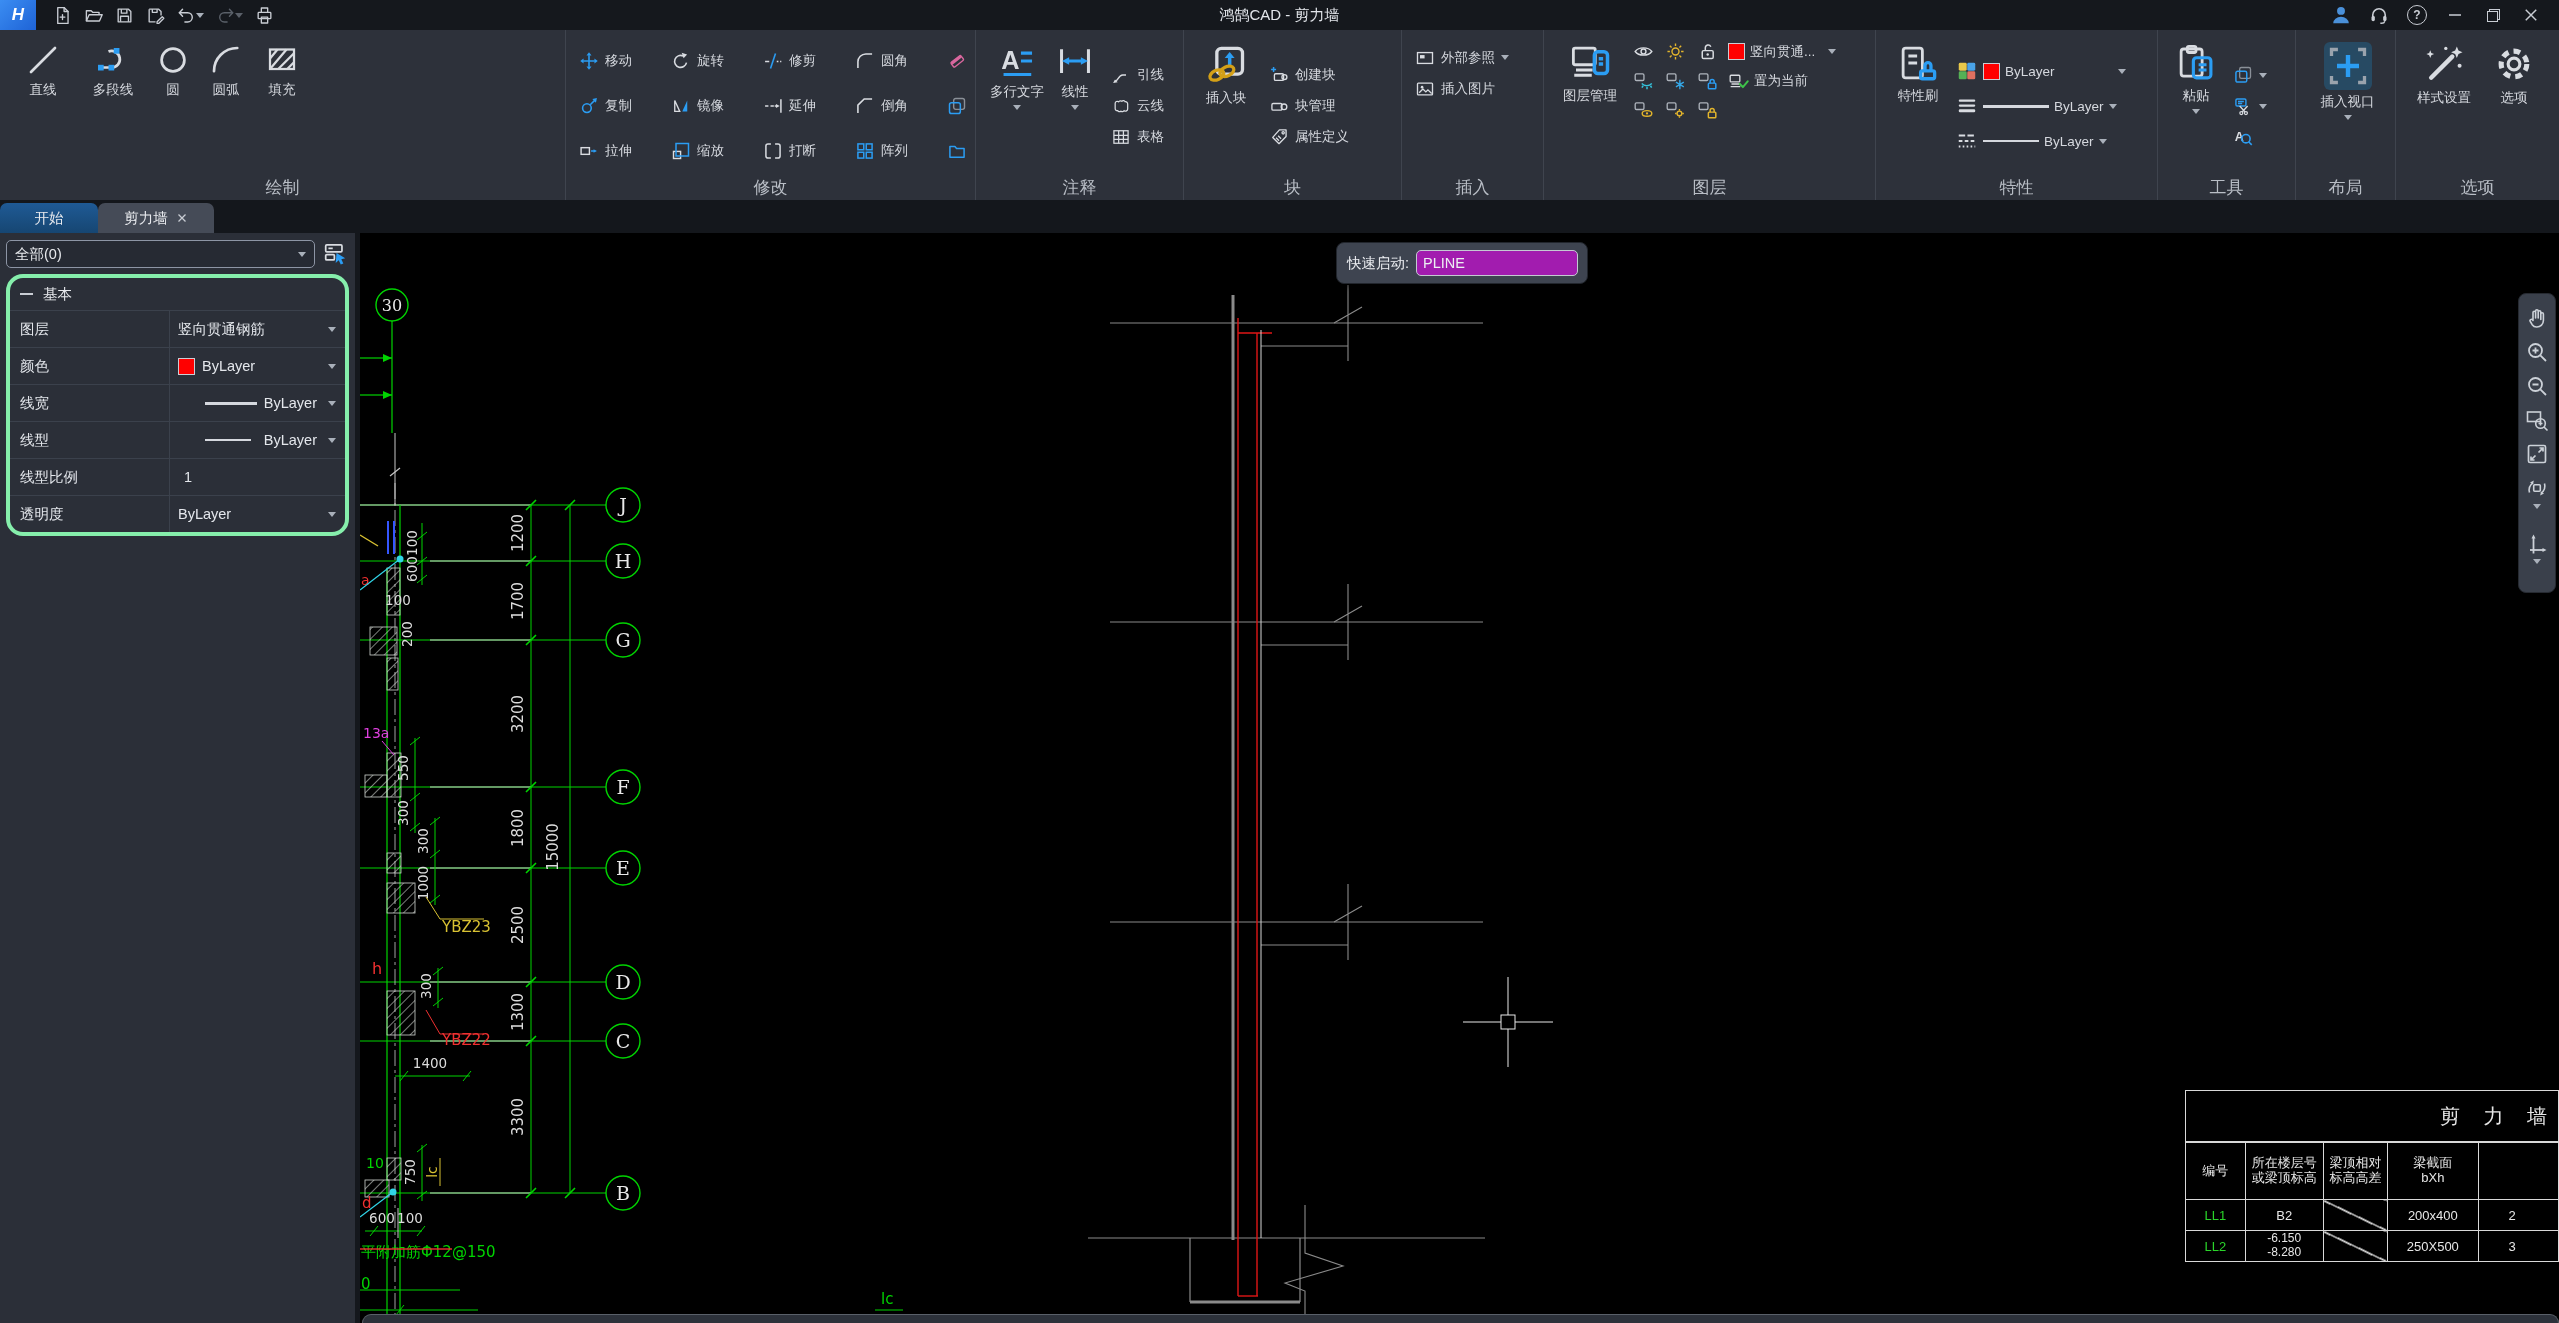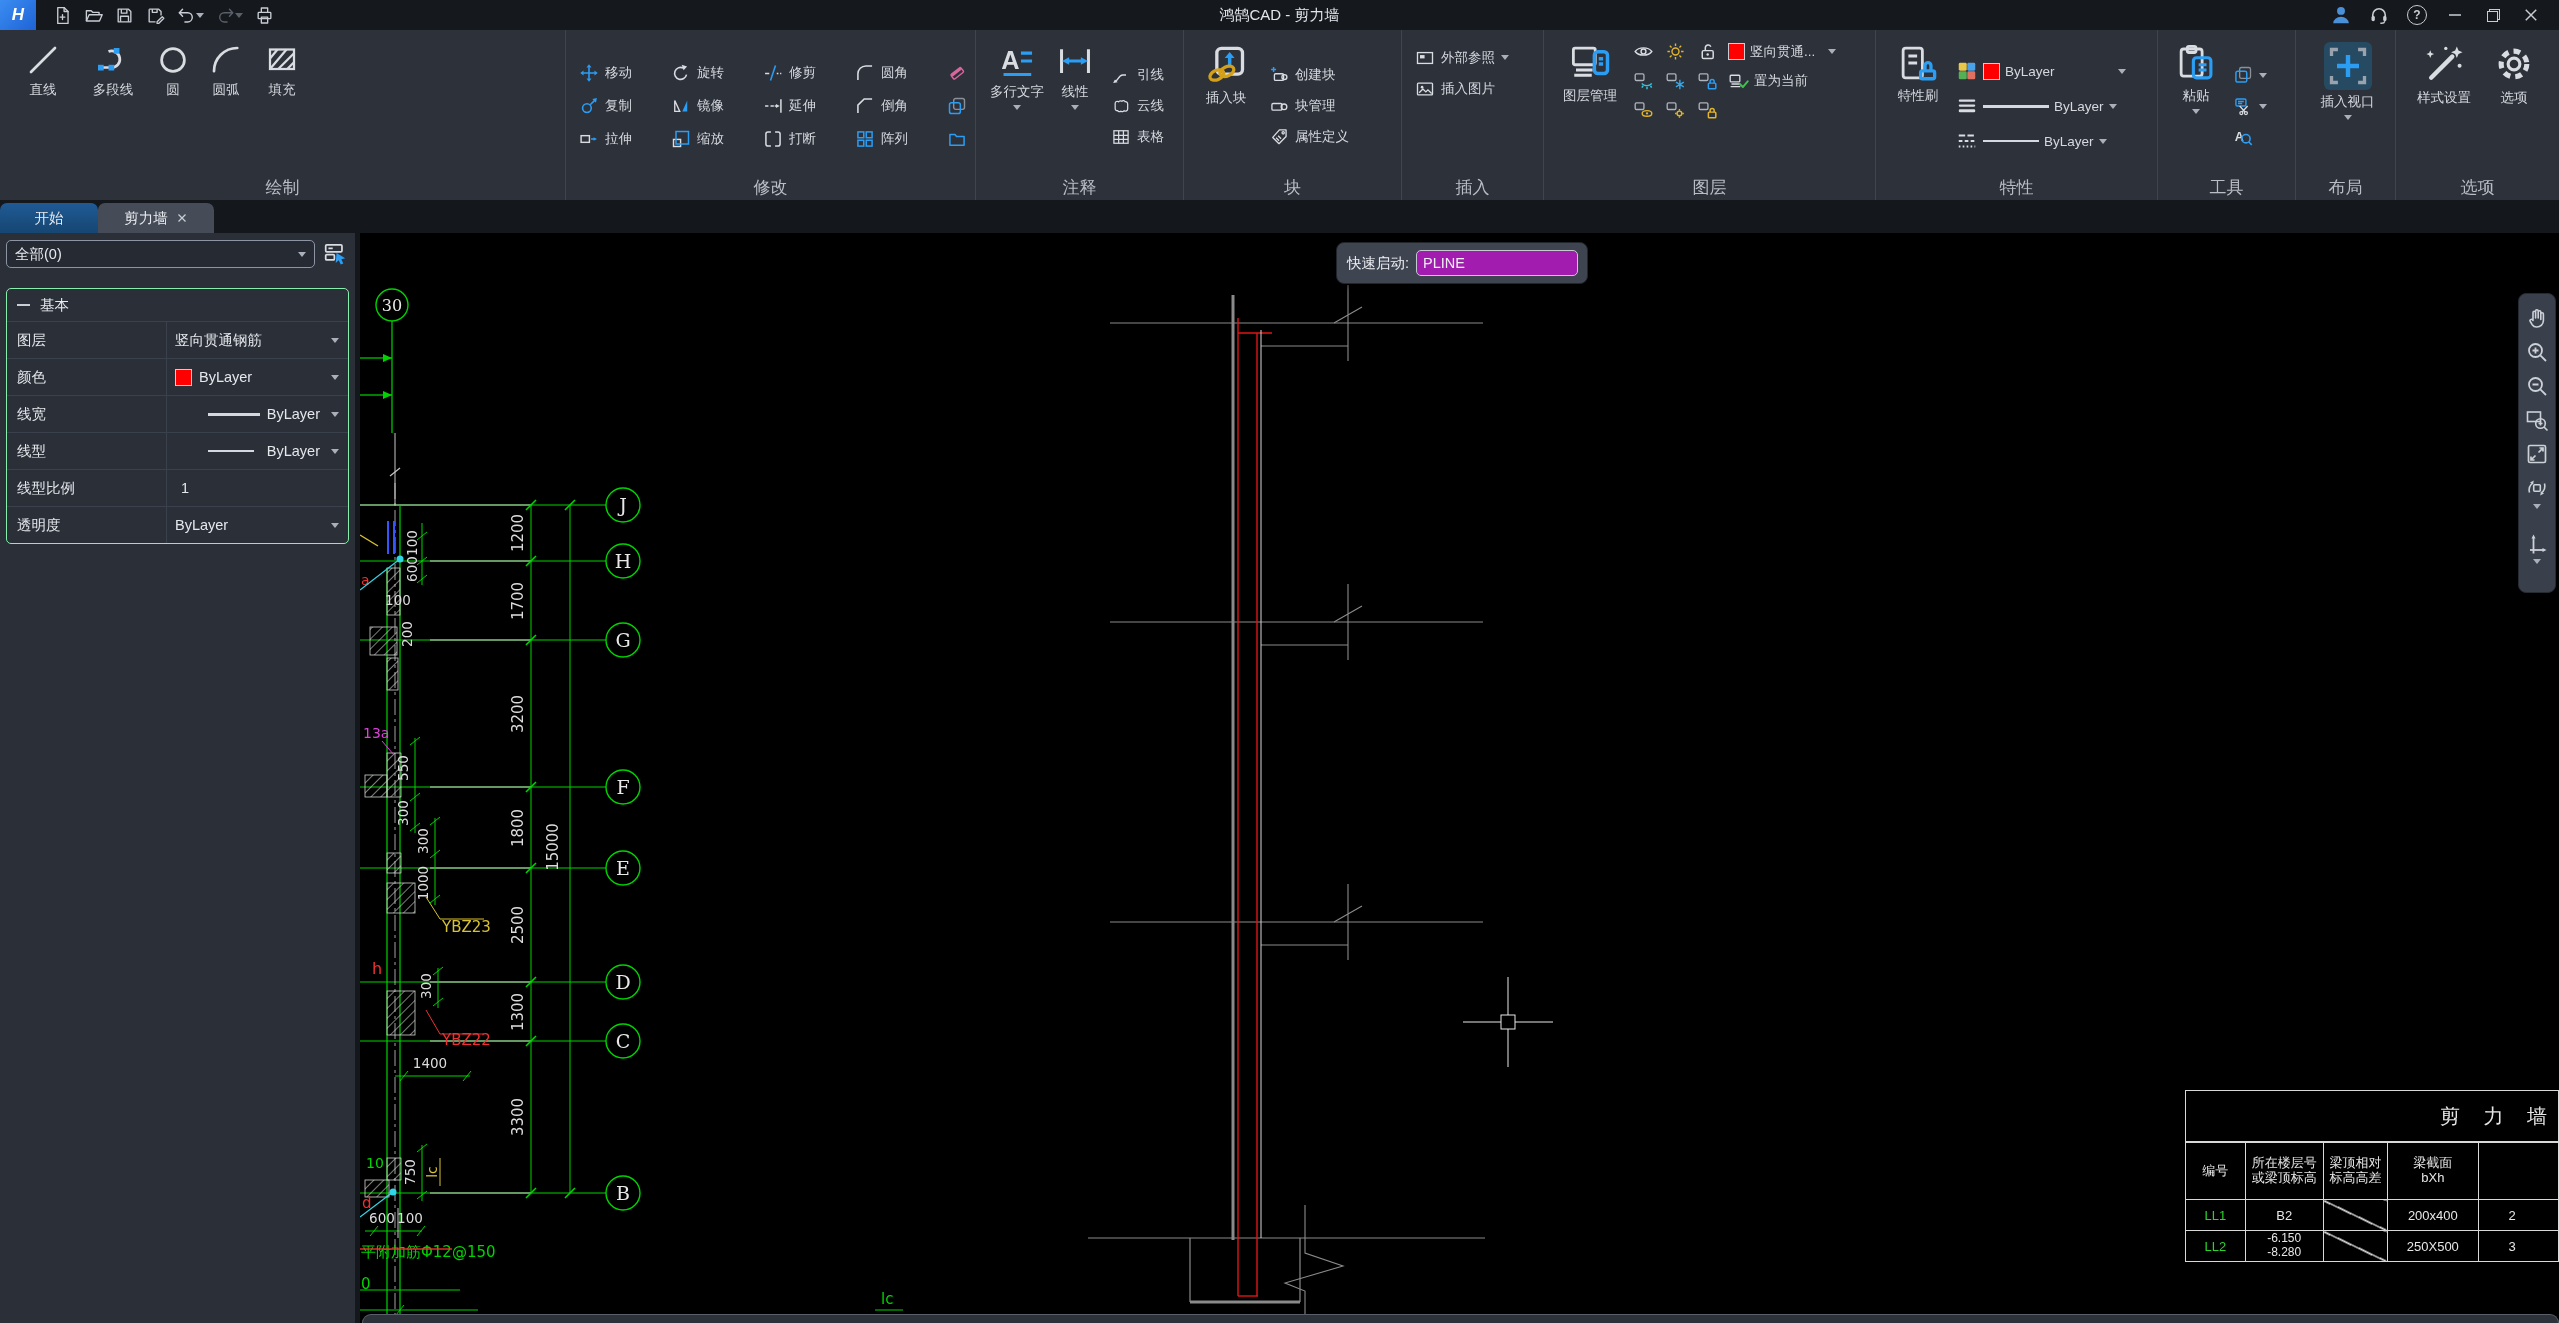--- a/index.html
+++ b/index.html
@@ -26,41 +26,41 @@
   .resto i.f{right:0;top:0}
   
   #ribbon{position:absolute;left:0;top:30px;width:2559px;height:170px;background:#2d313a;display:flex;}
   .sec{display:flex;flex-direction:column;border-right:1px solid #3f444e;box-sizing:border-box;flex:0 0 auto}
   .sec-body{flex:1;display:flex;padding:8px 6px 0 10px;gap:4px}
   .sec-label{height:26px;display:flex;align-items:center;justify-content:center;color:#b9bec6;font-size:17px}
   .bb{width:66px;display:flex;flex-direction:column;align-items:center;gap:5px;padding-top:4px;color:#d5d8de;font-size:13.5px;border-radius:4px}
   .bb .lbl{text-align:center;line-height:1.1}
   .si{display:flex;align-items:center;gap:6px;height:27px;color:#d5d8de;font-size:13.5px;border-radius:3px;padding:0 3px;white-space:nowrap}
   .grid2{display:grid;grid-template-columns:auto auto;grid-template-rows:27px 27px;column-gap:18px;align-content:center}
-  .mod{display:grid;grid-template-columns:92px 92px 92px 92px 34px;grid-template-rows:27px 27px 27px;align-content:center;row-gap:6px}
+  .mod{display:grid;grid-template-columns:92px 92px 92px 92px 34px;grid-template-rows:27px 27px 27px;align-content:center;row-gap:18px}
   .anngrid{display:grid;grid-template-rows:27px 27px 27px;align-content:center;row-gap:4px}
   .layergrid{display:grid;grid-template-columns:30px 30px 30px auto;grid-template-rows:27px 27px 27px;align-items:center;row-gap:2px;column-gap:2px}
   .icb{display:flex;align-items:center;justify-content:center;width:26px;height:24px;border-radius:3px}
   .layer-dd{display:flex;align-items:center;gap:5px;color:#d5d8de;font-size:13.5px;padding-left:2px}
   .sw{width:15px;height:15px;background:#ff0000;border:1px solid #c9cdd4;display:inline-block}
   .propdd{display:flex;align-items:center;gap:5px;color:#d5d8de;font-size:13.5px;height:27px}
   .lnw{display:inline-block;height:3px;background:#d5d8de;vertical-align:middle}
   .lnt{display:inline-block;height:1.6px;background:#d5d8de;vertical-align:middle}
   
   #tabbar{position:absolute;left:0;top:200px;width:2559px;height:33px;background:#14171c;display:flex;align-items:flex-end}
   .tab{height:30px;display:flex;align-items:center;justify-content:center;gap:8px;font-size:14.5px;color:#e8eaee;
     border-radius:7px 7px 0 0;padding:0 20px}
   .tab.start{background:linear-gradient(#1f5a95,#164672);width:58px}
   .tab.doc{background:#454b57;width:76px}
   
   #panel{position:absolute;left:0;top:233px;width:355px;height:1090px;background:#2b2f38;border-right:5px solid #14171c;box-sizing:content-box}
   #selrow{display:flex;align-items:center;gap:8px;padding:7px 6px 4px 6px}
   #selector{flex:1;height:26px;border:1px solid #8d95a5;border-radius:5px;background:#262a33;display:flex;align-items:center;
     color:#e8eaee;font-size:14.5px;padding:0 8px;justify-content:space-between}
-  #props{margin:16px 6px;border:1px solid #86efac;border-radius:5px;overflow:hidden}
+  #props{margin:2px 6px;border:4px solid #86efac;border-radius:17px;overflow:hidden}
   #basic-hdr{display:flex;align-items:center;gap:10px;height:32px;color:#e8eaee;font-size:14.5px;padding-left:10px;border-bottom:1px solid #3b414c}
   .dash{width:13px;height:0;border-top:2px solid #c9cdd4;display:inline-block}
   .prow{display:grid;grid-template-columns:160px 1fr;height:36px;border-bottom:1px solid #3b414c;align-items:center}
   .prow:last-child{border-bottom:none}
   .plabel{color:#e4e7ec;font-size:14.5px;padding-left:10px;border-right:1px solid #3b414c;height:36px;display:flex;align-items:center}
   .pval{display:flex;align-items:center;gap:7px;color:#e4e7ec;font-size:14.5px;padding:0 8px;position:relative;height:36px}
   .pval .dd{position:absolute;right:9px}
   
   #canvas{position:absolute;left:360px;top:233px;width:2199px;height:1090px;background:#000;overflow:hidden}
   #qlaunch{position:absolute;left:976px;top:9px;width:252px;height:42px;background:#3e4450;border:1px solid #21252c;border-radius:8px;

